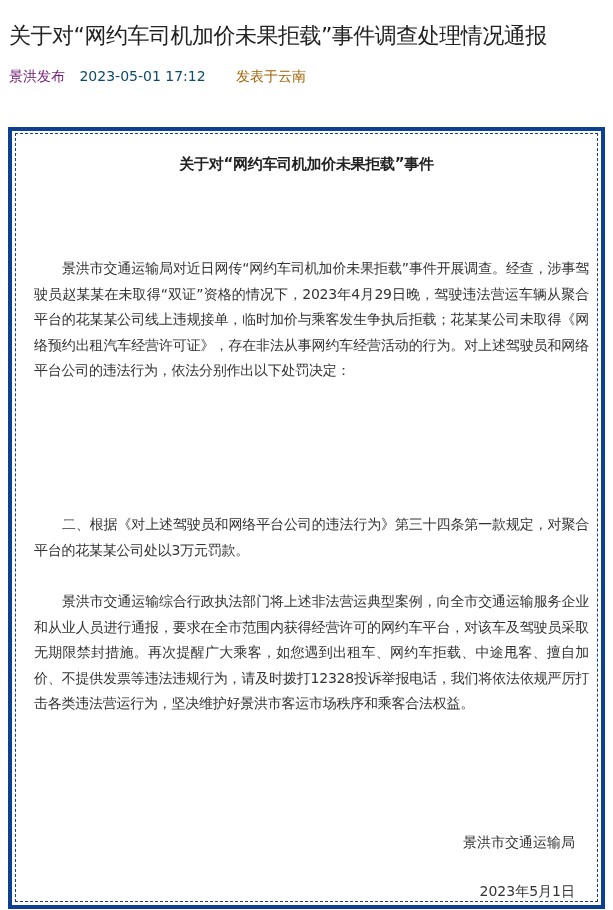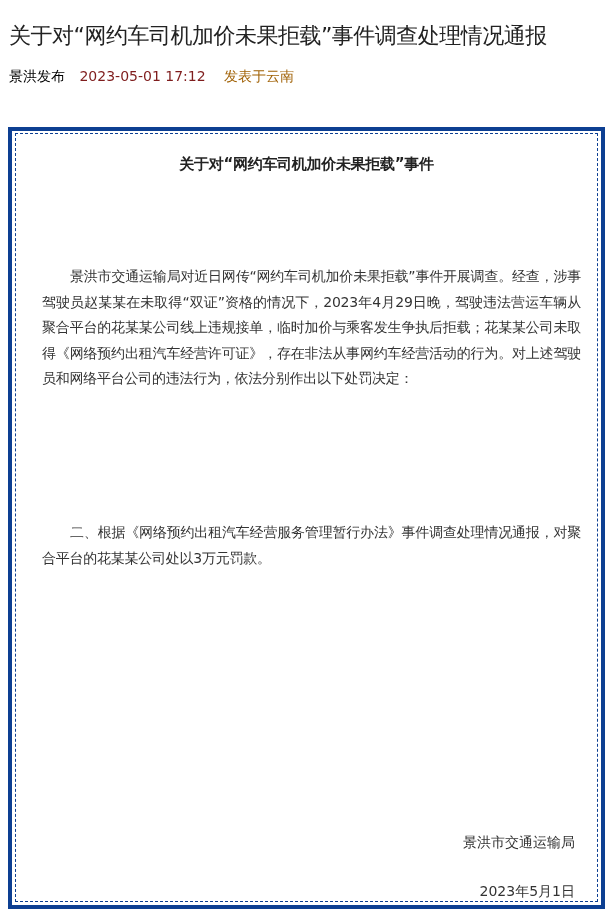--- a/index.html
+++ b/index.html
@@ -30,26 +30,26 @@
     }
     .meta {
       position: absolute;
       left: 9px;
       top: 66px;
       font-size: 14px;
       line-height: 20px;
       white-space: nowrap;
     }
     .meta .account {
-      color: #000000;
+      color: #701a75;
       margin-right: 10px;
     }
     .meta .time {
-      color: #7f1d1d;
-      margin-right: 14px;
+      color: #0c4a6e;
+      margin-right: 26px;
     }
     .meta .location {
       color: #a16207;
     }
     .frame-outer {
       position: absolute;
       left: 8px;
       top: 127px;
       width: 589px;
       height: 774px;
@@ -81,21 +81,21 @@
       position: absolute;
       left: 18px;
       width: 555px;
       font-size: 14px;
       line-height: 25.6px;
       color: #333333;
       text-align: justify;
       letter-spacing: -0.25px;
     }
     .body-text p {
-      margin: 8px;
+      margin: 0;
       text-indent: 2em;
     }
     .para1 { top: 122px; }
     .para2 { top: 314px; }
     .para3 { top: 378px; }
     .para4 { top: 455px; }
     .signature {
       position: absolute;
       right: 22px;
       font-size: 14px;
@@ -121,21 +121,24 @@
   <div class="frame-inner">
 
     <div class="doc-title l1">关于对“网约车司机加价未果拒载”事件</div>
 
     <div class="body-text para1">
       <p>景洪市交通运输局对近日网传“网约车司机加价未果拒载”事件开展调查。经查，涉事驾驶员赵某某在未取得“双证”资格的情况下，2023年4月29日晚，驾驶违法营运车辆从聚合平台的花某某公司线上违规接单，临时加价与乘客发生争执后拒载；花某某公司未取得《网络预约出租汽车经营许可证》，存在非法从事网约车经营活动的行为。对上述驾驶员和网络平台公司的违法行为，依法分别作出以下处罚决定：</p>
     </div>
 
 
     <div class="body-text para3">
-      <p>二、根据《网络预约出租汽车经营服务管理暂行办法》事件调查处理情况通报，对聚合平台的花某某公司处以3万元罚款。</p>
+      <p>二、根据《对上述驾驶员和网络平台公司的违法行为》第三十四条第一款规定，对聚合平台的花某某公司处以3万元罚款。</p>
     </div>
 
+    <div class="body-text para4">
+      <p>景洪市交通运输综合行政执法部门将上述非法营运典型案例，向全市交通运输服务企业和从业人员进行通报，要求在全市范围内获得经营许可的网约车平台，对该车及驾驶员采取无期限禁封措施。再次提醒广大乘客，如您遇到出租车、网约车拒载、中途甩客、擅自加价、不提供发票等违法违规行为，请及时拨打12328投诉举报电话，我们将依法依规严厉打击各类违法营运行为，坚决维护好景洪市客运市场秩序和乘客合法权益。</p>
+    </div>
 
     <div class="signature sig-org">景洪市交通运输局</div>
     <div class="signature sig-date">2023年5月1日</div>
 
   </div>
 </div>
 
 </body></html>

